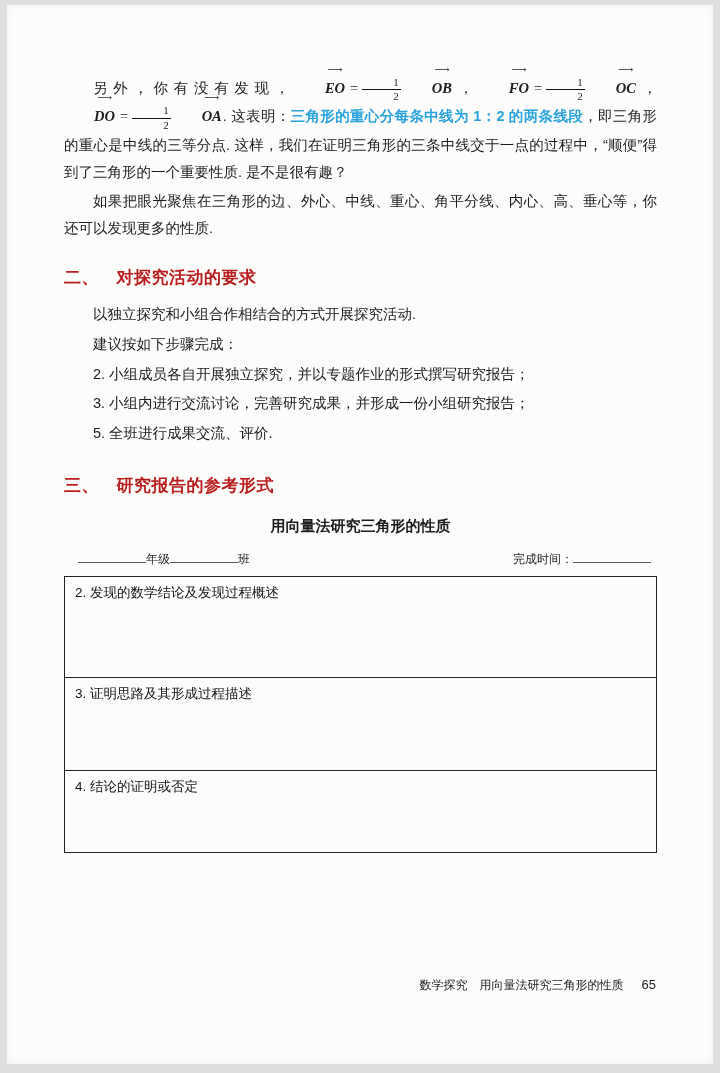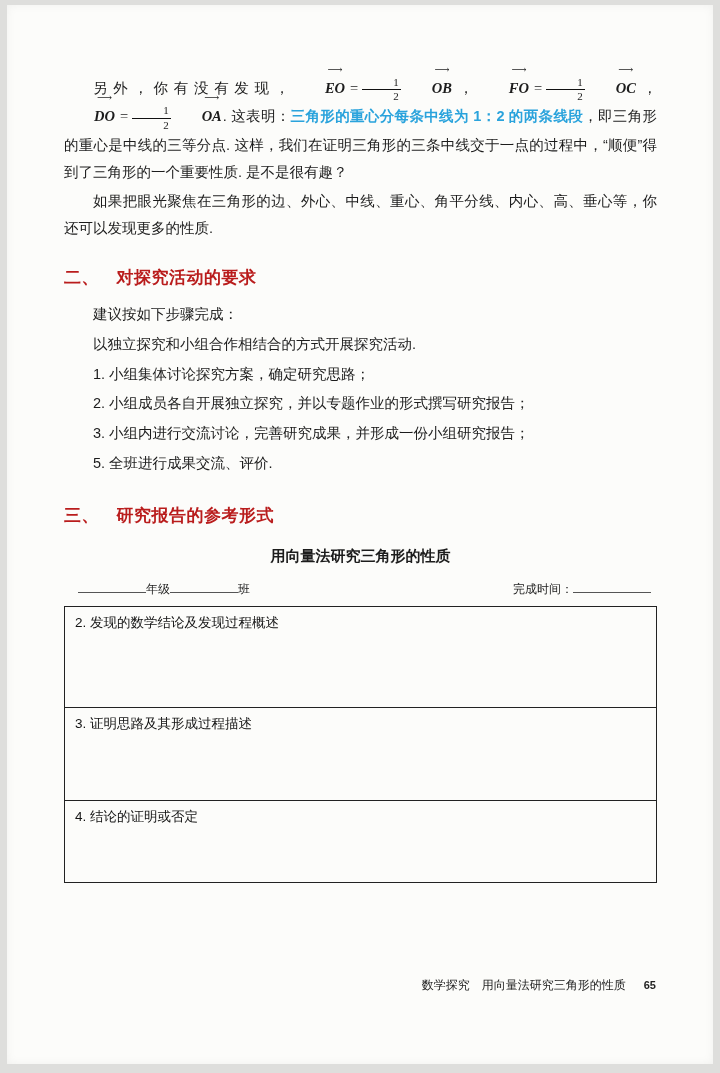--- a/index.html
+++ b/index.html
@@ -119,39 +119,38 @@
     position:absolute;
     right:57px; bottom:70px;
     display:flex;
     align-items:baseline;
     font-size:12px;
     color:#222;
     margin-left:23px;
   }
   .footer .sec { margin-right:12px; }
   .footer .ttl { margin-right:18px; }
-  .footer .page-num { font-size:11px; font-weight:bold; }
+  .footer .page-num { font-size:13px; font-weight:normal; }
 </style>
 </head>
 <body>
 
 <div class="scan">
   <div class="sheet">
     <div class="content">
 
       <p class="para indent formula-para">
         <span>另外，你有没有发现，</span><span class="formula"><span class="vec"><span class="arrow">⟶</span><span>EO</span></span><span class="eq">=</span><span class="frac"><span class="num">1</span><span class="den">2</span></span><span class="vec"><span class="arrow">⟶</span><span>OB</span></span></span><span>，</span><span class="formula"><span class="vec"><span class="arrow">⟶</span><span>FO</span></span><span class="eq">=</span><span class="frac"><span class="num">1</span><span class="den">2</span></span><span class="vec"><span class="arrow">⟶</span><span>OC</span></span></span><span>，</span><span class="formula"><span class="vec"><span class="arrow">⟶</span><span>DO</span></span><span class="eq">=</span><span class="frac"><span class="num">1</span><span class="den">2</span></span><span class="vec"><span class="arrow">⟶</span><span>OA</span></span></span><span>. 这表明：</span><span class="highlight">三角形的重心分每条中线为 1：2 的两条线段</span><span>，即三角形的重心是中线的三等分点. 这样，我们在证明三角形的三条中线交于一点的过程中，“顺便”得到了三角形的一个重要性质. 是不是很有趣？</span>
       </p>
 
       <p class="para indent">如果把眼光聚焦在三角形的边、外心、中线、重心、角平分线、内心、高、垂心等，你还可以发现更多的性质.</p>
 
       <div class="heading">二、　对探究活动的要求</div>
+      <p class="para indent">以独立探究和小组合作相结合的方式开展探究活动.</p>
       <p class="para indent">建议按如下步骤完成：</p>
-      <p class="para indent">以独立探究和小组合作相结合的方式开展探究活动.</p>
-      <p class="para indent">1. 小组集体讨论探究方案，确定研究思路；</p>
       <p class="para indent">2. 小组成员各自开展独立探究，并以专题作业的形式撰写研究报告；</p>
       <p class="para indent">3. 小组内进行交流讨论，完善研究成果，并形成一份小组研究报告；</p>
       <p class="para indent">5. 全班进行成果交流、评价.</p>
 
       <div class="heading second">三、　研究报告的参考形式</div>
 
       <div class="form-title">用向量法研究三角形的性质</div>
 
       <div class="form-meta">
         <div>

